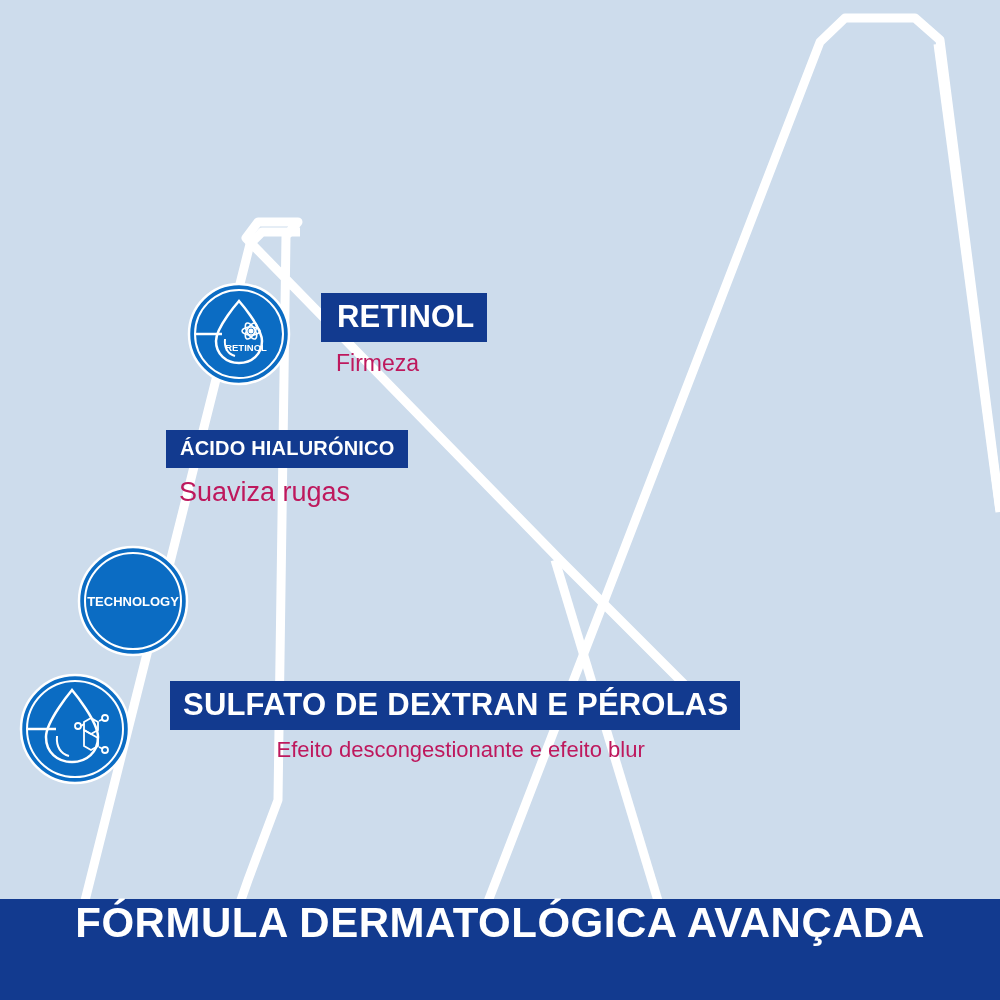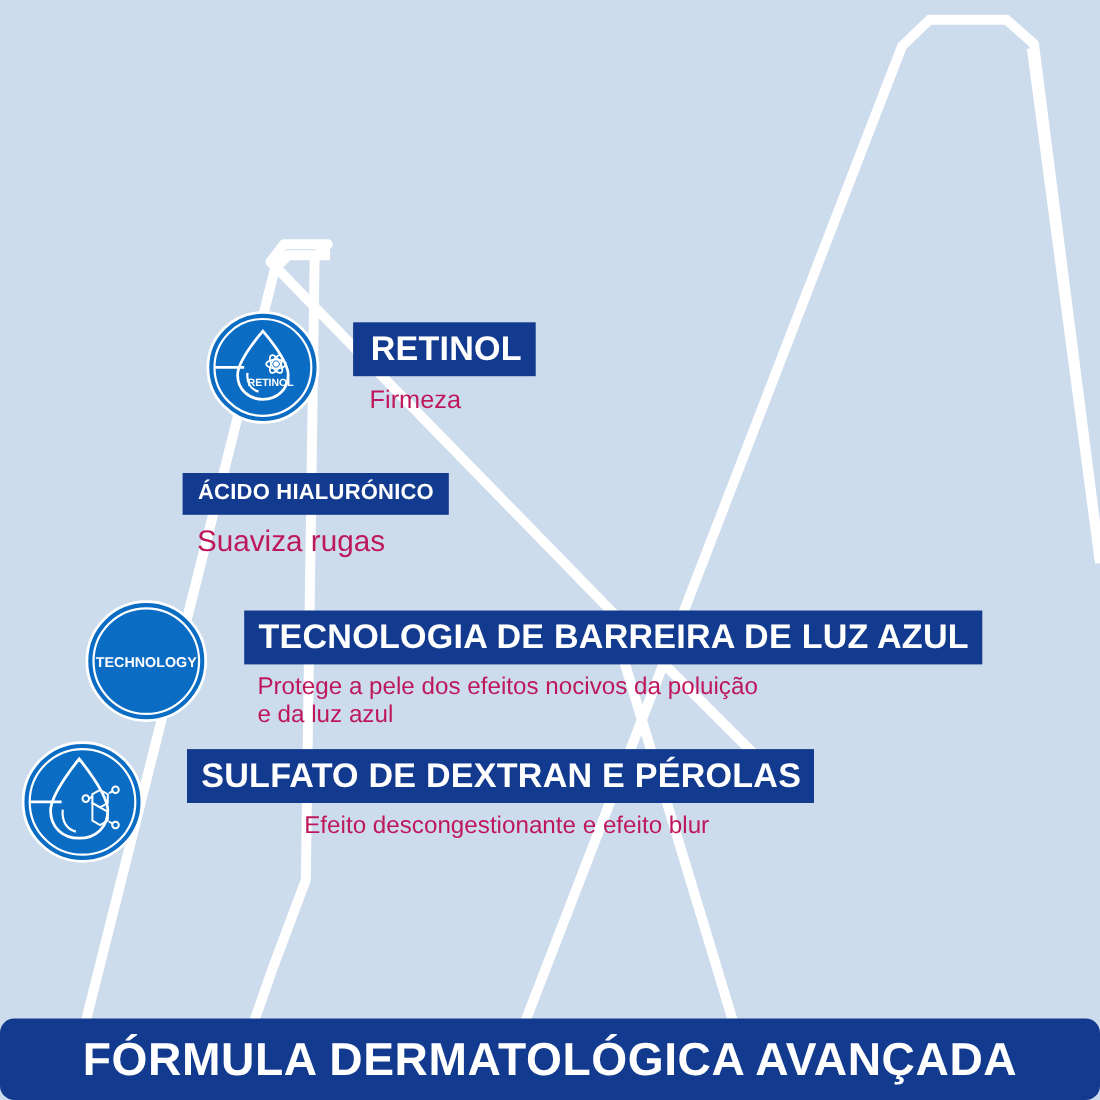--- a/index.html
+++ b/index.html
@@ -69,23 +69,23 @@
 
   
   #row-retinol .texts { margin-left:29px; margin-top:12px; }
   #row-ha      .texts { margin-left:36px; margin-top:10px; }
   #row-tech    .texts { margin-left:32px; margin-top:11px; }
   #row-dextran .texts { margin-left:38px; margin-top:9px; }
 
   
   #footer-band {
     position:absolute; left:0; bottom:0;
-    width:1000px; height:74px;
+    width:1000px; height:101px;
     background:#123a8f;
-    display:flex; align-items:center; justify-content:center;border-radius:13px;
+    display:flex; align-items:flex-start; justify-content:center;
   }
   #footer-text {
     color:#ffffff;
     font-size:42px;
     font-weight:bold;
     letter-spacing:0.5px;
     white-space:nowrap;
   }
 </style>
 </head>
@@ -137,25 +137,20 @@
   </div>
 
   <div class="feature" id="row-tech">
     <div class="icon-wrap">
       <svg width="114" height="114" viewBox="0 0 114 114">
         <circle cx="57" cy="57" r="54" fill="#0b6cc3" stroke="#ffffff" stroke-width="2.5"></circle>
         <circle cx="57" cy="57" r="48" fill="none" stroke="#ffffff" stroke-width="2"></circle>
         <text x="57" y="62" font-family="Liberation Sans, sans-serif" font-size="13" font-weight="bold" fill="#ffffff" text-anchor="middle">TECHNOLOGY</text>
       </svg>
     </div>
-    <div class="texts">
-      <div class="title-bar">TECNOLOGIA DE BARREIRA DE LUZ AZUL</div>
-      <div class="subtitle">Protege a pele dos efeitos nocivos da poluição
-e da luz azul</div>
-    </div>
   </div>
 
   <div class="feature" id="row-dextran">
     <div class="icon-wrap">
       <svg width="114" height="114" viewBox="0 0 114 114">
         <circle cx="57" cy="57" r="54" fill="#0b6cc3" stroke="#ffffff" stroke-width="2.5"></circle>
         <circle cx="57" cy="57" r="48" fill="none" stroke="#ffffff" stroke-width="2"></circle>
         <line x1="9" y1="57" x2="38" y2="57" stroke="#ffffff" stroke-width="2.5"></line>
         <path d="M54 18 C54 18 28 49 28 65 C28 80 39 90 54 90 C69 90 80 80 80 65 C80 49 54 18 54 18 Z" fill="none" stroke="#ffffff" stroke-width="2.5"></path>
         <path d="M39 64 C38 75 43 82 51 84" fill="none" stroke="#ffffff" stroke-width="2"></path>

